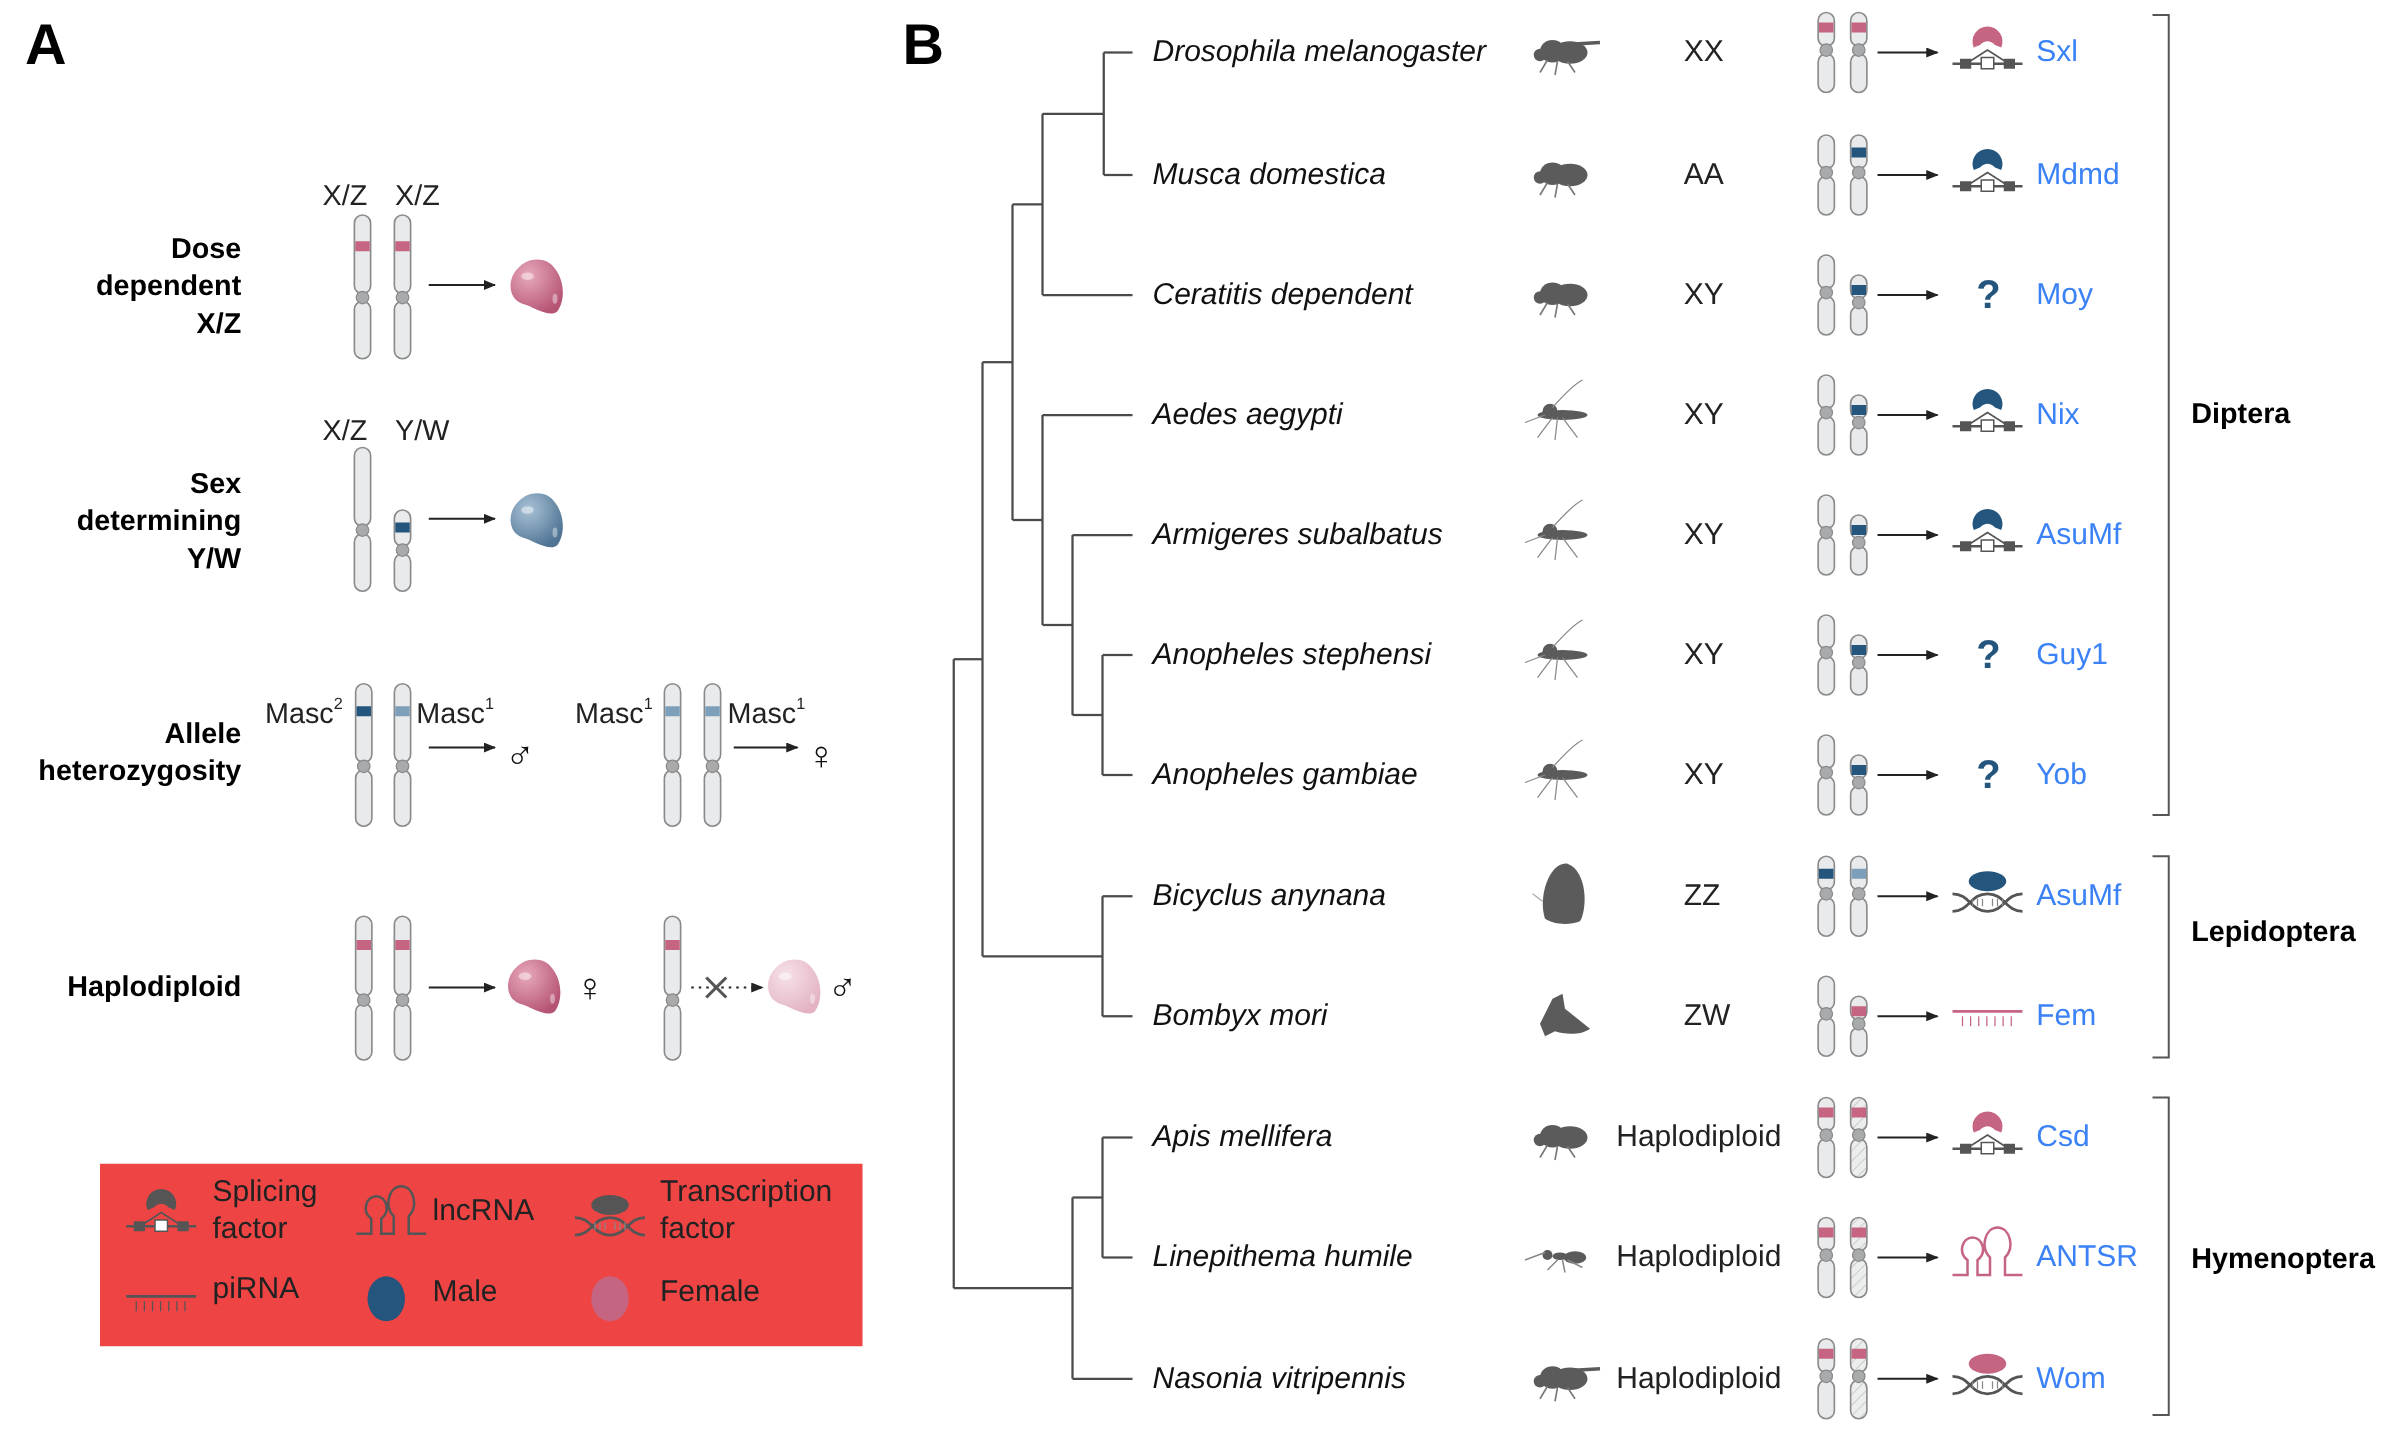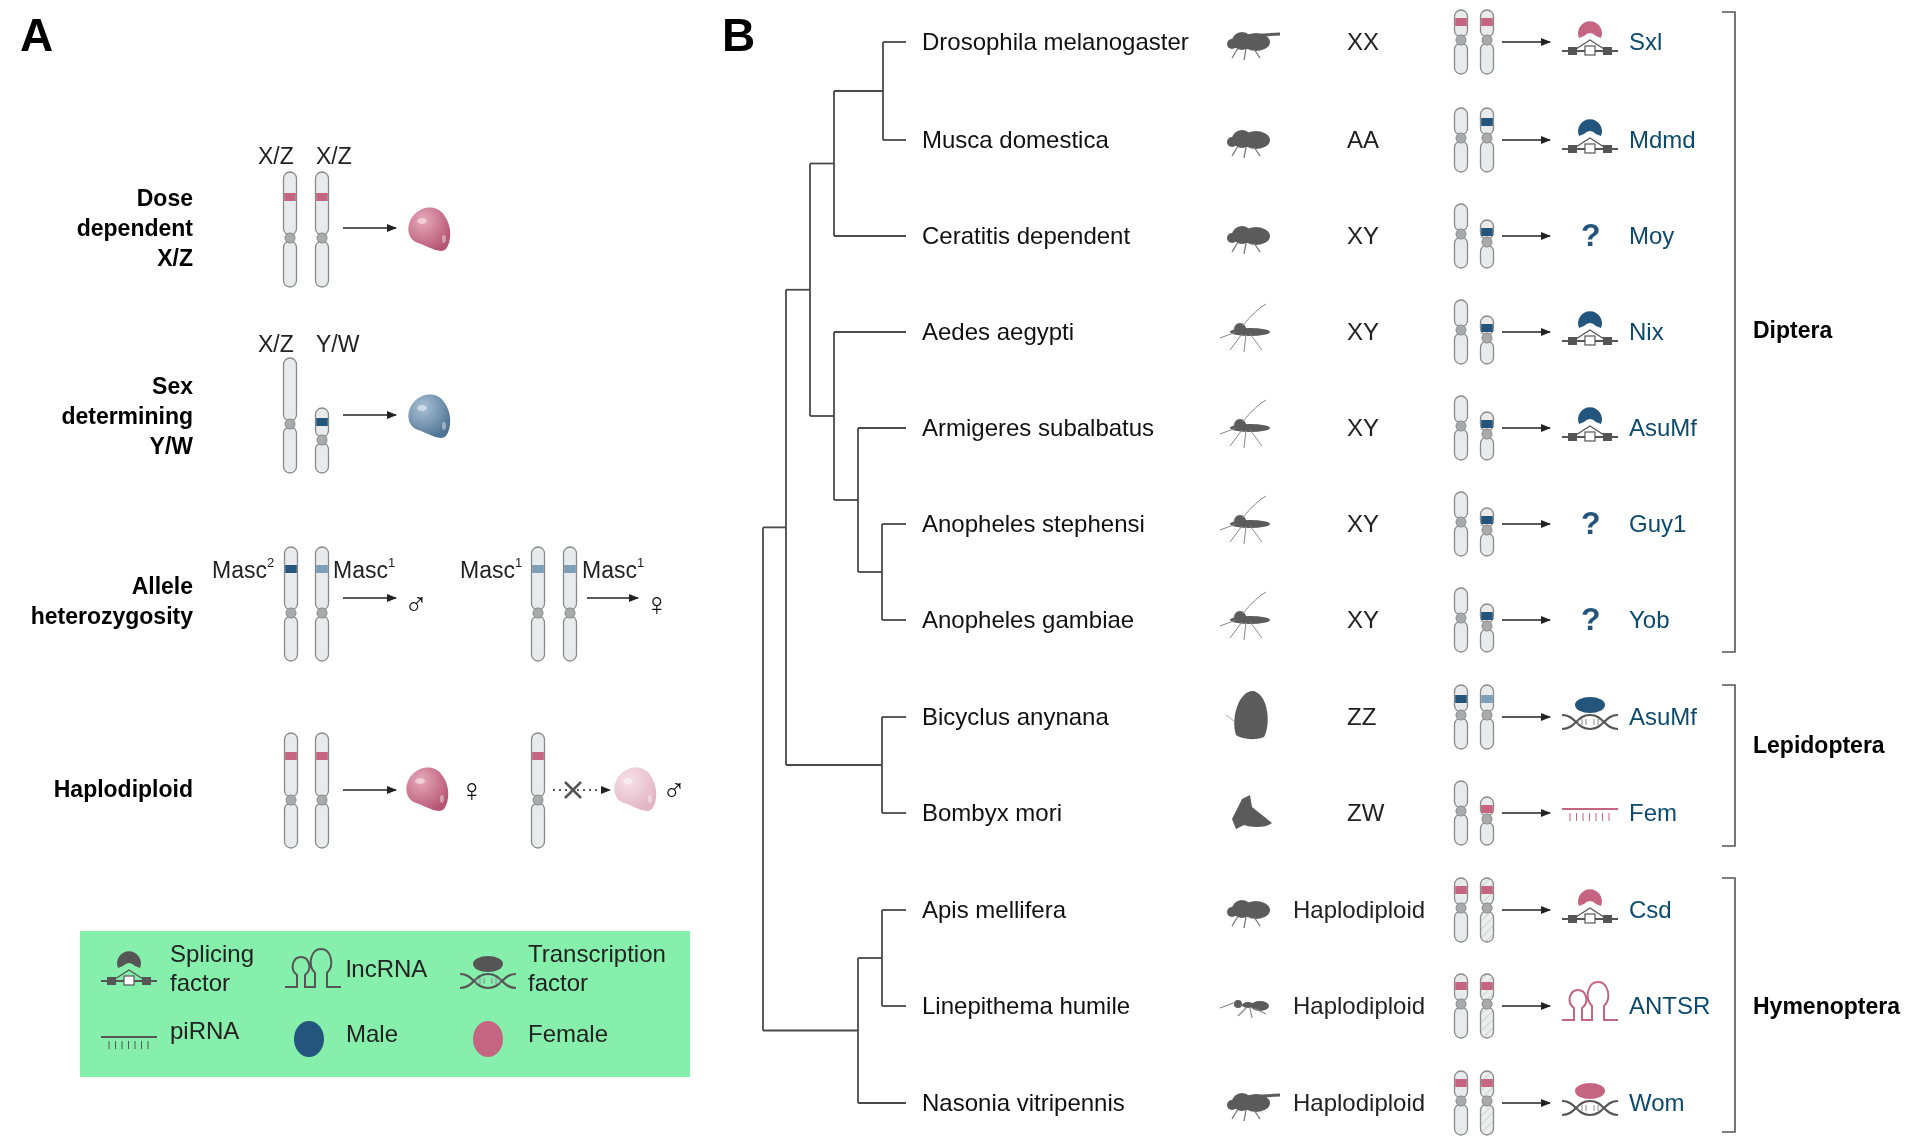--- a/index.html
+++ b/index.html
@@ -2,27 +2,27 @@
 <html><head>
 <meta charset="utf-8">
 <style>
   html, body { margin:0; padding:0; background:#ffffff; }
   body { width:1920px; height:1143px; position:relative; overflow:hidden;
          font-family:"Liberation Sans", sans-serif; color:#222; }
   .panel-letter { position:absolute; font-weight:bold; font-size:46px; color:#000; }
   .mech-label { position:absolute; font-weight:bold; font-size:23px; line-height:30px; text-align:right; color:#000; }
   .chr-label { position:absolute; font-size:23px; color:#222; }
   .sup { font-size:13px; vertical-align:top; position:relative; top:-2px; }
-  .species { position:absolute; font-size:24px; color:#111; white-space:nowrap; }
+  .species { position:absolute; font-style:italic; font-size:24px; color:#111; white-space:nowrap; }
   .karyo { position:absolute; font-size:24px; color:#222; white-space:nowrap; }
-  .gene { position:absolute; font-size:24px; color:#0c4a6e; white-space:nowrap; }
+  .gene { position:absolute; font-size:24px; color:#3b82f6; white-space:nowrap; }
   .order { position:absolute; font-weight:bold; font-size:23px; color:#000; }
   .qmark { position:absolute; font-weight:bold; font-size:32px; color:#24557d; }
   .sex-symbol { position:absolute; font-size:32px; color:#111; line-height:32px; }
-  .legend { position:absolute; left:80px; top:931px; width:610px; height:146px; background:#86efac; }
+  .legend { position:absolute; left:80px; top:931px; width:610px; height:146px; background:#ef4444; }
   .legend-text { position:absolute; font-size:24px; line-height:29px; color:#222; }
   svg { position:absolute; left:0; top:0; overflow:visible; }
 </style>
 </head>
 <body>
 
 <div class="panel-letter" style="left:20px; top:8px;">A</div>
 
 <div class="mech-label" style="right:1727px; top:183px;">
   <div>Dose</div>

